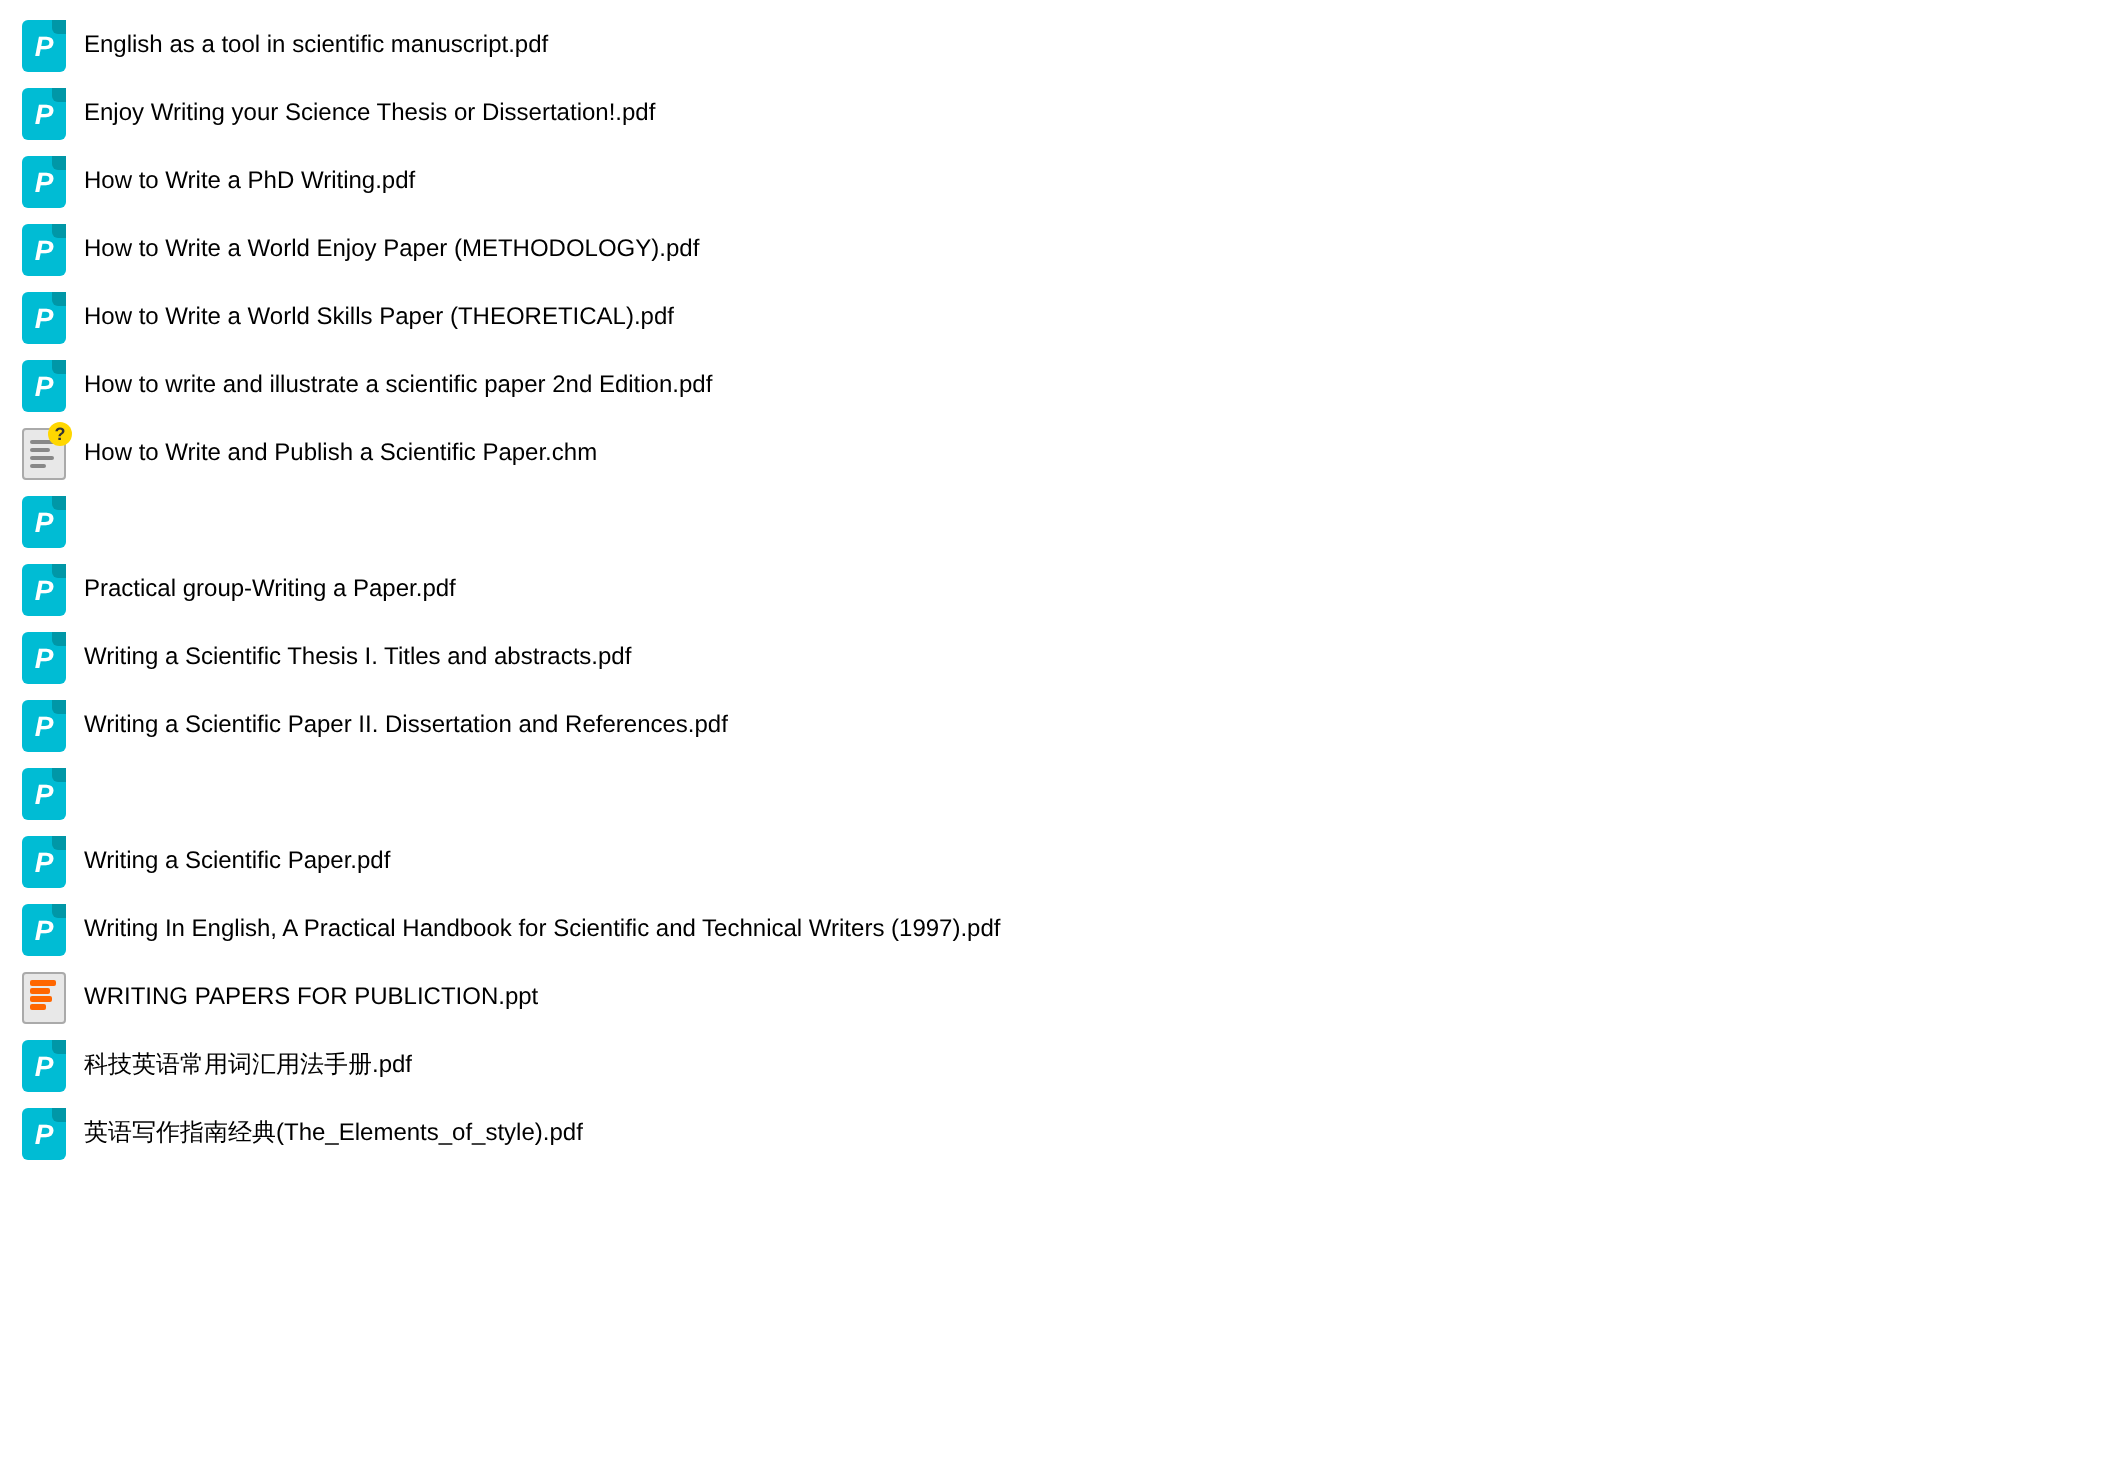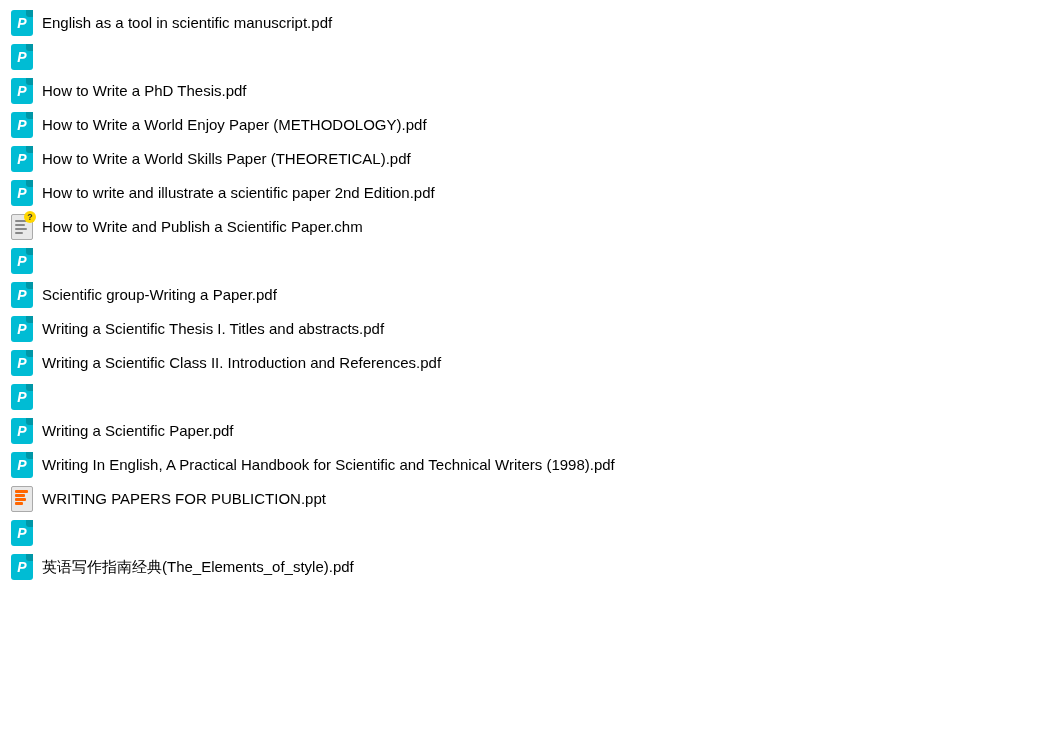--- a/index.html
+++ b/index.html
@@ -36,21 +36,21 @@
       height: 28px;
       margin-right: 6px;
       flex-shrink: 0;
       display: inline-flex;
       align-items: center;
       justify-content: center;
       font-size: 20px;
     }
 
     .file-name {
-      font-size: 15px;
+      font-size: 12px;
       color: #000000;
       line-height: 1.6;
     }
 
     .pdf-shape {
       width: 22px;
       height: 26px;
       background: #00bcd4;
       border-radius: 3px;
       display: flex;
@@ -167,28 +167,29 @@
         </div>
 
       <span class="file-name">English as a tool in scientific manuscript.pdf</span>
     </li>
     <li class="file-item">
 
         <div class="file-icon">
           <div class="pdf-shape">P</div>
         </div>
 
-    </li>
-    <li class="file-item">
-
-        <div class="file-icon">
-          <div class="pdf-shape">P</div>
-        </div>
-
-      <span class="file-name">How to Write a PhD Thesis.pdf</span>
+      <span class="file-name">Enjoy Writing your Science Thesis or Dissertation!.pdf</span>
+    </li>
+    <li class="file-item">
+
+        <div class="file-icon">
+          <div class="pdf-shape">P</div>
+        </div>
+
+      <span class="file-name">How to Write a PhD Writing.pdf</span>
     </li>
     <li class="file-item">
 
         <div class="file-icon">
           <div class="pdf-shape">P</div>
         </div>
 
       <span class="file-name">How to Write a World Enjoy Paper (METHODOLOGY).pdf</span>
     </li>
     <li class="file-item">
@@ -229,37 +230,37 @@
           <div class="pdf-shape">P</div>
         </div>
 
     </li>
     <li class="file-item">
 
         <div class="file-icon">
           <div class="pdf-shape">P</div>
         </div>
 
-      <span class="file-name">Scientific group-Writing a Paper.pdf</span>
+      <span class="file-name">Practical group-Writing a Paper.pdf</span>
     </li>
     <li class="file-item">
 
         <div class="file-icon">
           <div class="pdf-shape">P</div>
         </div>
 
       <span class="file-name">Writing a Scientific Thesis I. Titles and abstracts.pdf</span>
     </li>
     <li class="file-item">
 
         <div class="file-icon">
           <div class="pdf-shape">P</div>
         </div>
 
-      <span class="file-name">Writing a Scientific Class II. Introduction and References.pdf</span>
+      <span class="file-name">Writing a Scientific Paper II. Dissertation and References.pdf</span>
     </li>
     <li class="file-item">
 
         <div class="file-icon">
           <div class="pdf-shape">P</div>
         </div>
 
     </li>
     <li class="file-item">
 
@@ -268,21 +269,21 @@
         </div>
 
       <span class="file-name">Writing a Scientific Paper.pdf</span>
     </li>
     <li class="file-item">
 
         <div class="file-icon">
           <div class="pdf-shape">P</div>
         </div>
 
-      <span class="file-name">Writing In English, A Practical Handbook for Scientific and Technical Writers (1998).pdf</span>
+      <span class="file-name">Writing In English, A Practical Handbook for Scientific and Technical Writers (1997).pdf</span>
     </li>
     <li class="file-item">
 
         <div class="file-icon">
           <div class="ppt-shape">
             <div class="ppt-inner">
               <div class="ppt-bar"></div>
               <div class="ppt-bar"></div>
               <div class="ppt-bar"></div>
               <div class="ppt-bar"></div>
@@ -291,20 +292,21 @@
         </div>
 
       <span class="file-name">WRITING PAPERS FOR PUBLICTION.ppt</span>
     </li>
     <li class="file-item">
 
         <div class="file-icon">
           <div class="pdf-shape">P</div>
         </div>
 
+      <span class="file-name">科技英语常用词汇用法手册.pdf</span>
     </li>
     <li class="file-item">
 
         <div class="file-icon">
           <div class="pdf-shape">P</div>
         </div>
 
       <span class="file-name">英语写作指南经典(The_Elements_of_style).pdf</span>
     </li>
   </ul>

